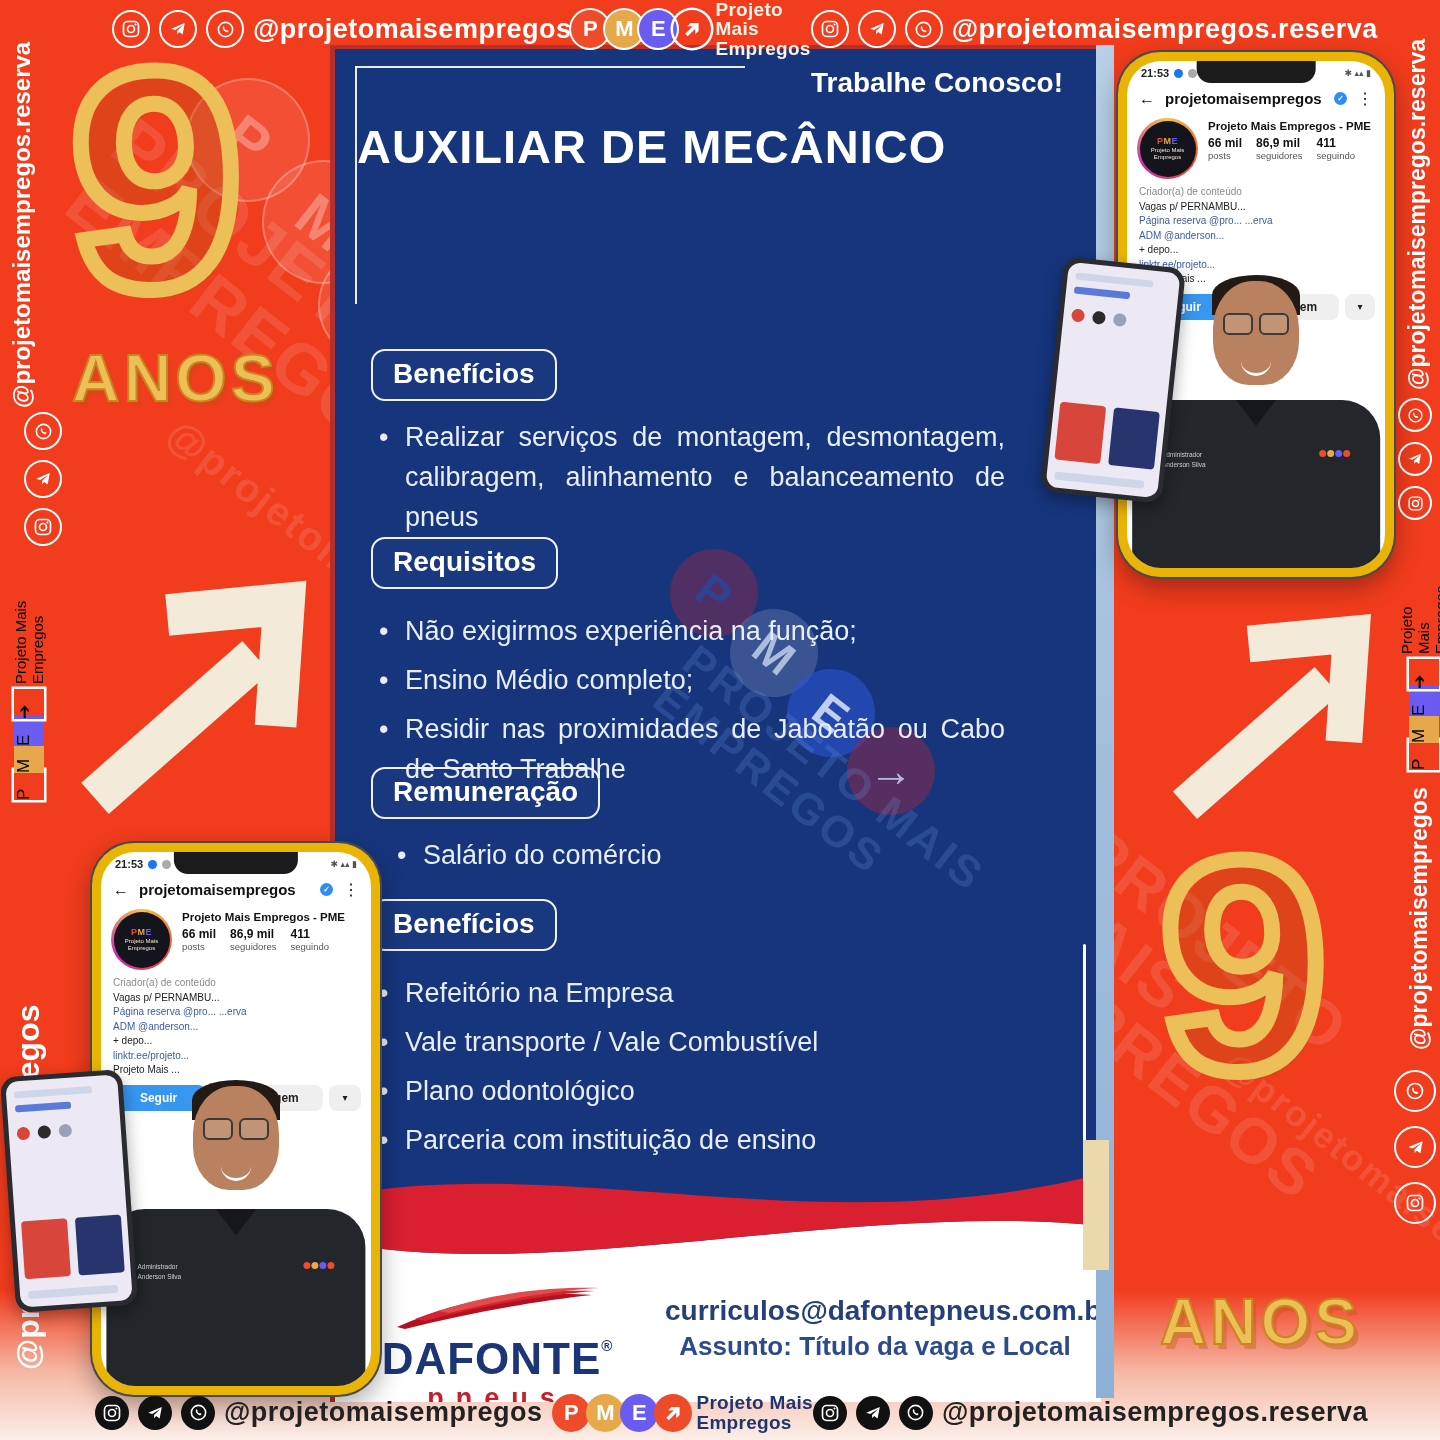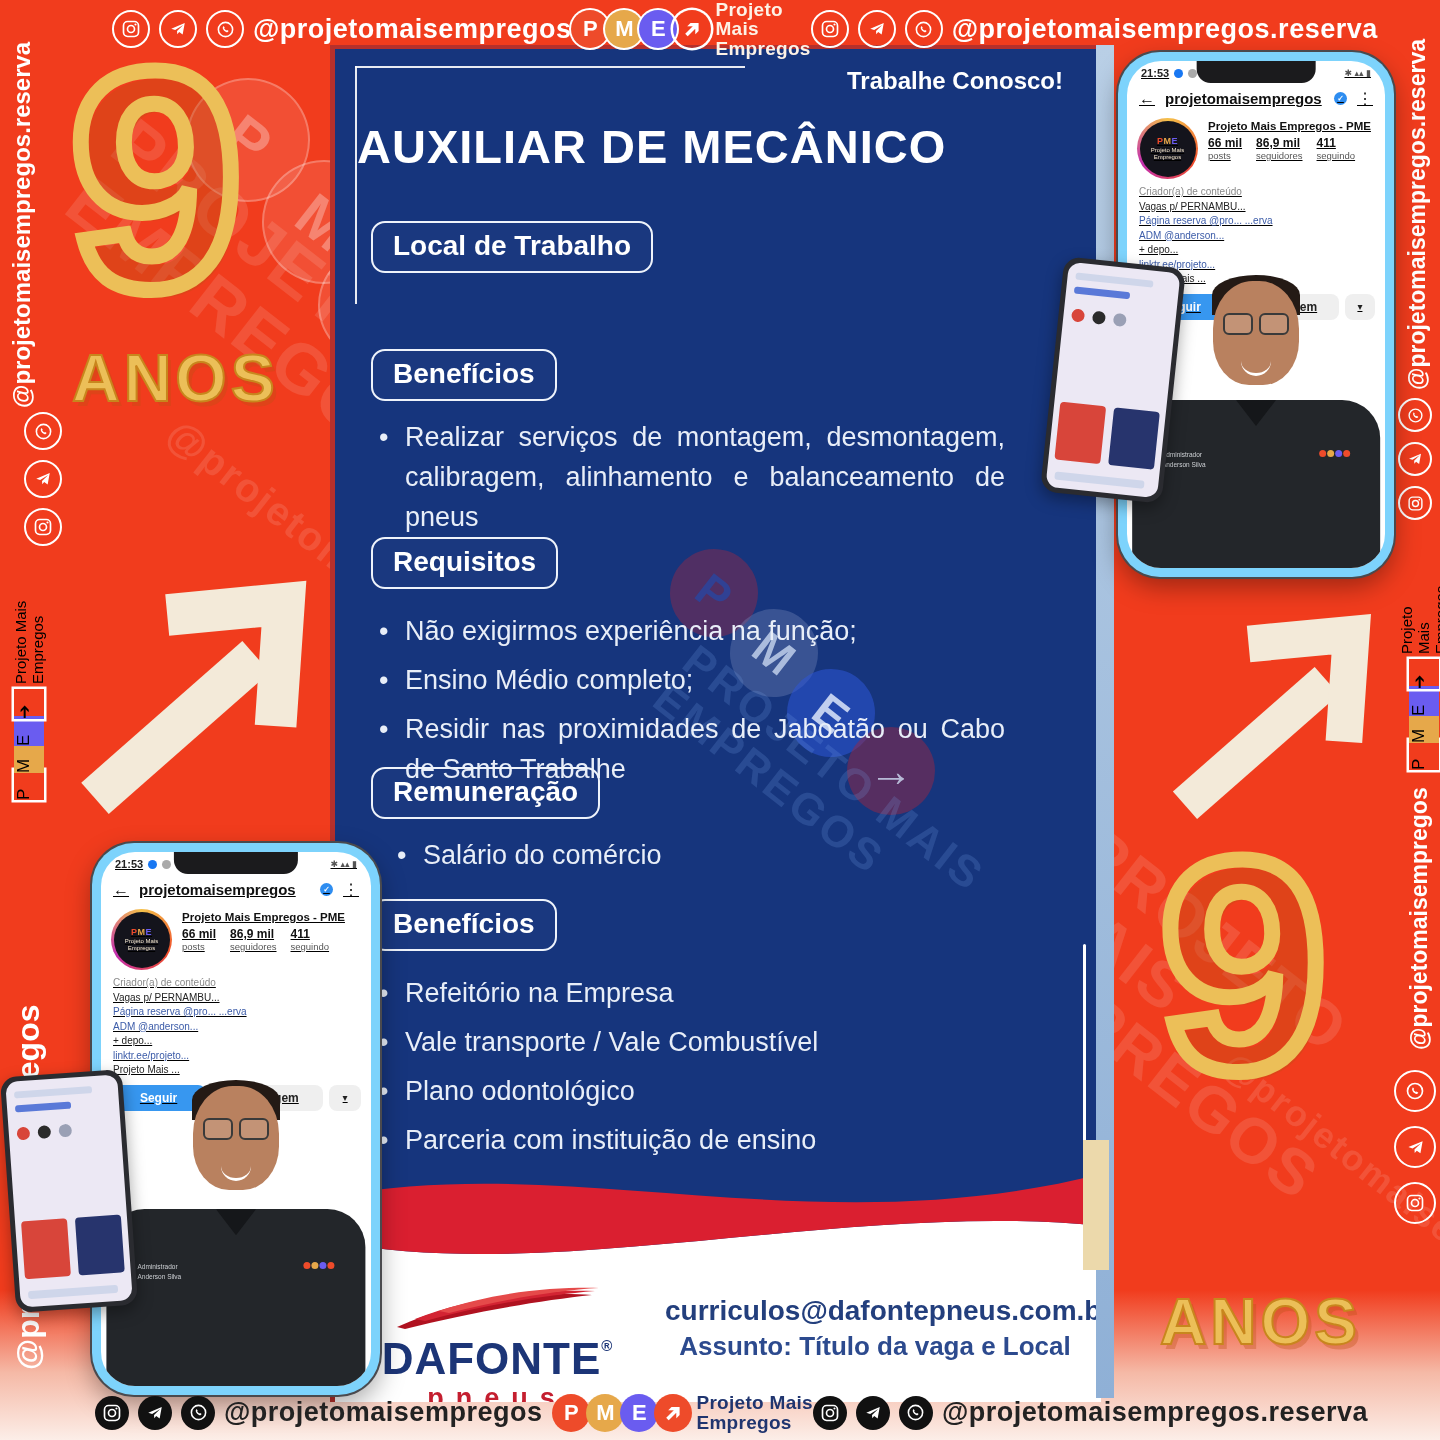--- a/index.html
+++ b/index.html
@@ -64,21 +64,21 @@
   .big-arrow{z-index:2;}
 
   
   .card{left:330px;top:45px;width:766px;height:1353px;background:#16357d;z-index:3;
     border-left:5px solid #b5302c;border-top:4px solid #b5302c;overflow:hidden;}
   .card-strip{left:1096px;top:45px;width:18px;height:1353px;z-index:3;
     background:linear-gradient(180deg,#b9cfe6,#8fb0d6);}
   .beige-strip{left:1083px;top:1140px;width:26px;height:130px;background:#ecd9ab;z-index:4;}
   .lborder-h{left:20px;top:17px;width:390px;height:0;border-top:2.5px solid rgba(255,255,255,.9);}
   .lborder-v{left:20px;top:17px;width:0;height:238px;border-left:2.5px solid rgba(255,255,255,.9);}
-  .tagline{right:38px;top:18px;color:#fff;font-weight:800;font-size:24px;}
+  .tagline{right:38px;top:18px;color:#fff;font-weight:800;font-size:28px;}
   .job-title{left:22px;top:70px;color:#fff;font-weight:800;font-size:47px;letter-spacing:1px;}
   .secbox{border:2.5px solid #eef3fb;border-radius:14px;padding:7px 20px 9px;display:inline-block;
     color:#fff;font-weight:800;font-size:28px;background:rgba(255,255,255,.02);}
   .blist{color:#e8eef8;font-size:27px;line-height:40px;margin:0;padding:0;list-style:none;}
   .blist li{position:relative;padding-left:34px;margin-bottom:9px;}
   .blist li::before{content:"•";position:absolute;left:8px;top:0;color:#e8eef8;}
   .just{text-align:justify;width:600px;}
   .scrollline{left:748px;top:895px;width:3px;height:275px;background:#fff;border-radius:2px;}
   .card-wm-text{color:rgba(120,165,235,.20);font-weight:800;font-size:44px;transform:rotate(38deg);letter-spacing:3px;line-height:1.1;z-index:0;}
 
@@ -89,22 +89,22 @@
   .dafonte .reg{font-size:15px;vertical-align:top;color:#1c3577;font-weight:700;}
   .dafonte .sub{color:#c41e2f;font-weight:800;font-size:27px;letter-spacing:12px;margin-top:2px;}
   .contact{left:330px;top:1242px;width:420px;text-align:center;z-index:2;color:#2c4a8e;}
   .contact .l1{font-size:27px;font-weight:600;}
   .contact .l2{font-size:28px;font-weight:800;color:#233f7d;margin-top:4px;}
   .contact .l3{font-size:26px;font-weight:600;margin-top:4px;}
   .contact .l3 b{font-weight:800;}
 
   
   .phone{z-index:5;}
-  .phone .frame{position:absolute;inset:0;background:#7dd3fc;border-radius:42px;
-    box-shadow:0 0 0 2px #4a4a4e,0 10px 26px rgba(0,0,0,.35);padding:9px;text-decoration:underline;}
+  .phone .frame{position:absolute;inset:0;background:#eab308;border-radius:42px;
+    box-shadow:0 0 0 2px #4a4a4e,0 10px 26px rgba(0,0,0,.35);padding:9px;}
   .phone .screen{position:relative;width:100%;height:100%;background:#fff;border-radius:34px;overflow:hidden;}
   .phone .notch{position:absolute;top:0;left:50%;transform:translateX(-50%);width:46%;height:22px;
     background:#1b1b1d;border-radius:0 0 14px 14px;z-index:9;}
   .ph-status{display:flex;justify-content:space-between;align-items:center;padding:6px 14px 0;font-size:11px;color:#222;font-weight:700;}
   .ph-status .mini{display:flex;gap:3px;align-items:center;font-size:9px;color:#555;font-weight:400;}
   .dot{width:9px;height:9px;border-radius:50%;display:inline-block;}
   .ph-nav{display:flex;align-items:center;gap:10px;padding:10px 12px 4px;color:#111;}
   .ph-nav .hnd{font-weight:800;font-size:15px;flex:1 0 auto;}
   .vbadge{width:13px;height:13px;border-radius:50%;background:#2e8df0;color:#fff;font-size:8px;
     display:flex;align-items:center;justify-content:center;font-weight:900;}
@@ -359,21 +359,20 @@
     <div class="abs" style="left:335px;top:500px;width:88px;height:88px;border-radius:50%;background:rgba(150,40,70,.45);display:flex;align-items:center;justify-content:center;color:rgba(40,70,160,.8);font-size:46px;font-weight:900;transform:rotate(38deg);">P</div>
     <div class="abs" style="left:395px;top:560px;width:88px;height:88px;border-radius:50%;background:rgba(110,130,180,.40);display:flex;align-items:center;justify-content:center;color:rgba(200,215,240,.8);font-size:46px;font-weight:900;transform:rotate(38deg);">M</div>
     <div class="abs" style="left:452px;top:620px;width:88px;height:88px;border-radius:50%;background:rgba(45,85,215,.55);display:flex;align-items:center;justify-content:center;color:rgba(220,230,250,.85);font-size:46px;font-weight:900;transform:rotate(38deg);">E</div>
     <div class="abs" style="left:512px;top:678px;width:88px;height:88px;border-radius:50%;background:rgba(150,40,70,.5);display:flex;align-items:center;justify-content:center;color:rgba(200,210,235,.85);font-size:44px;transform:rotate(0deg);">→</div>
     <div class="abs card-wm-text" style="left:300px;top:690px;">
       <div>PROJETO MAIS</div>
         <div>EMPREGOS</div>
     </div>
 
     <div class="abs" style="left:36px;top:172px;">
-      <span class="secbox">Local de Trabalho</span>
     </div>
 
     <div class="abs" style="left:36px;top:300px;">
       <span class="secbox">Benefícios</span>
       <ul class="blist" style="margin-top:16px;">
         <li class="just">Realizar serviços de montagem, desmontagem, calibragem, alinhamento e balanceamento de pneus</li>
       </ul>
     </div>
 
     <div class="abs" style="left:36px;top:488px;">

